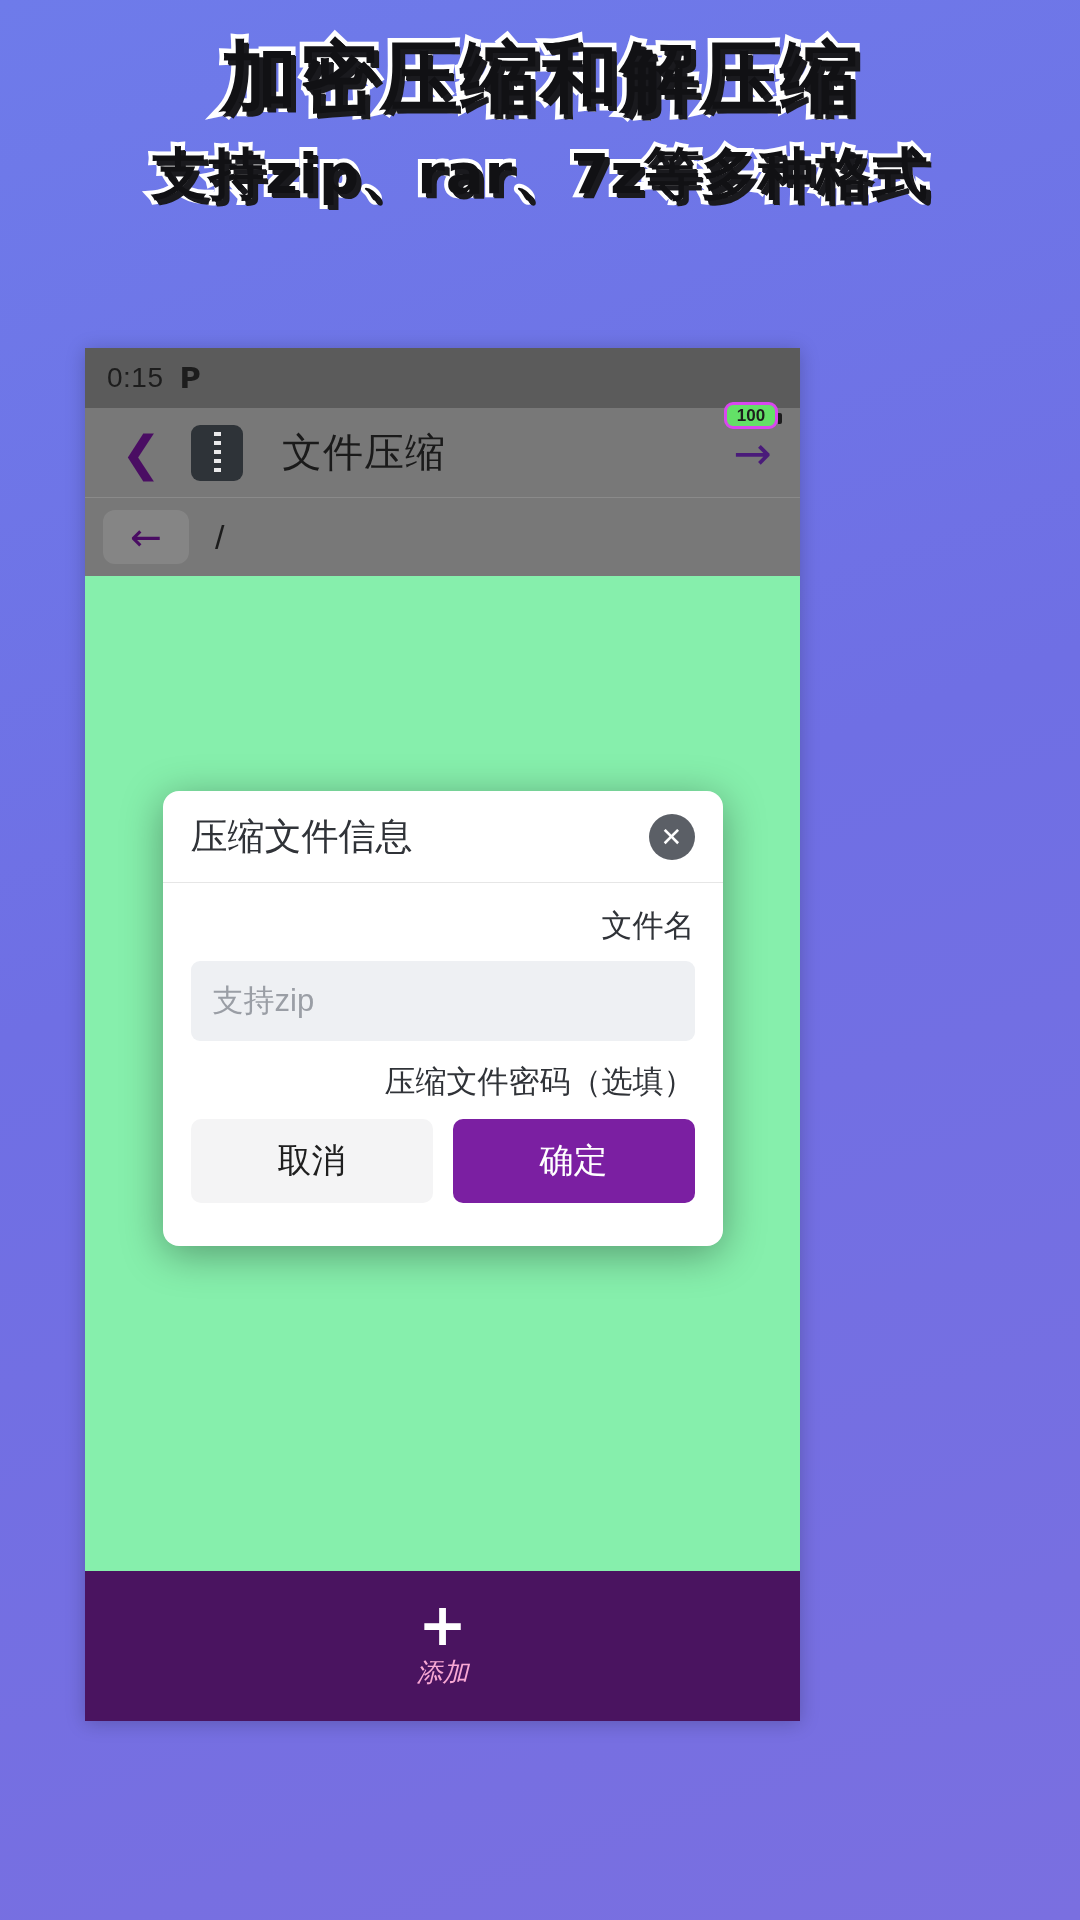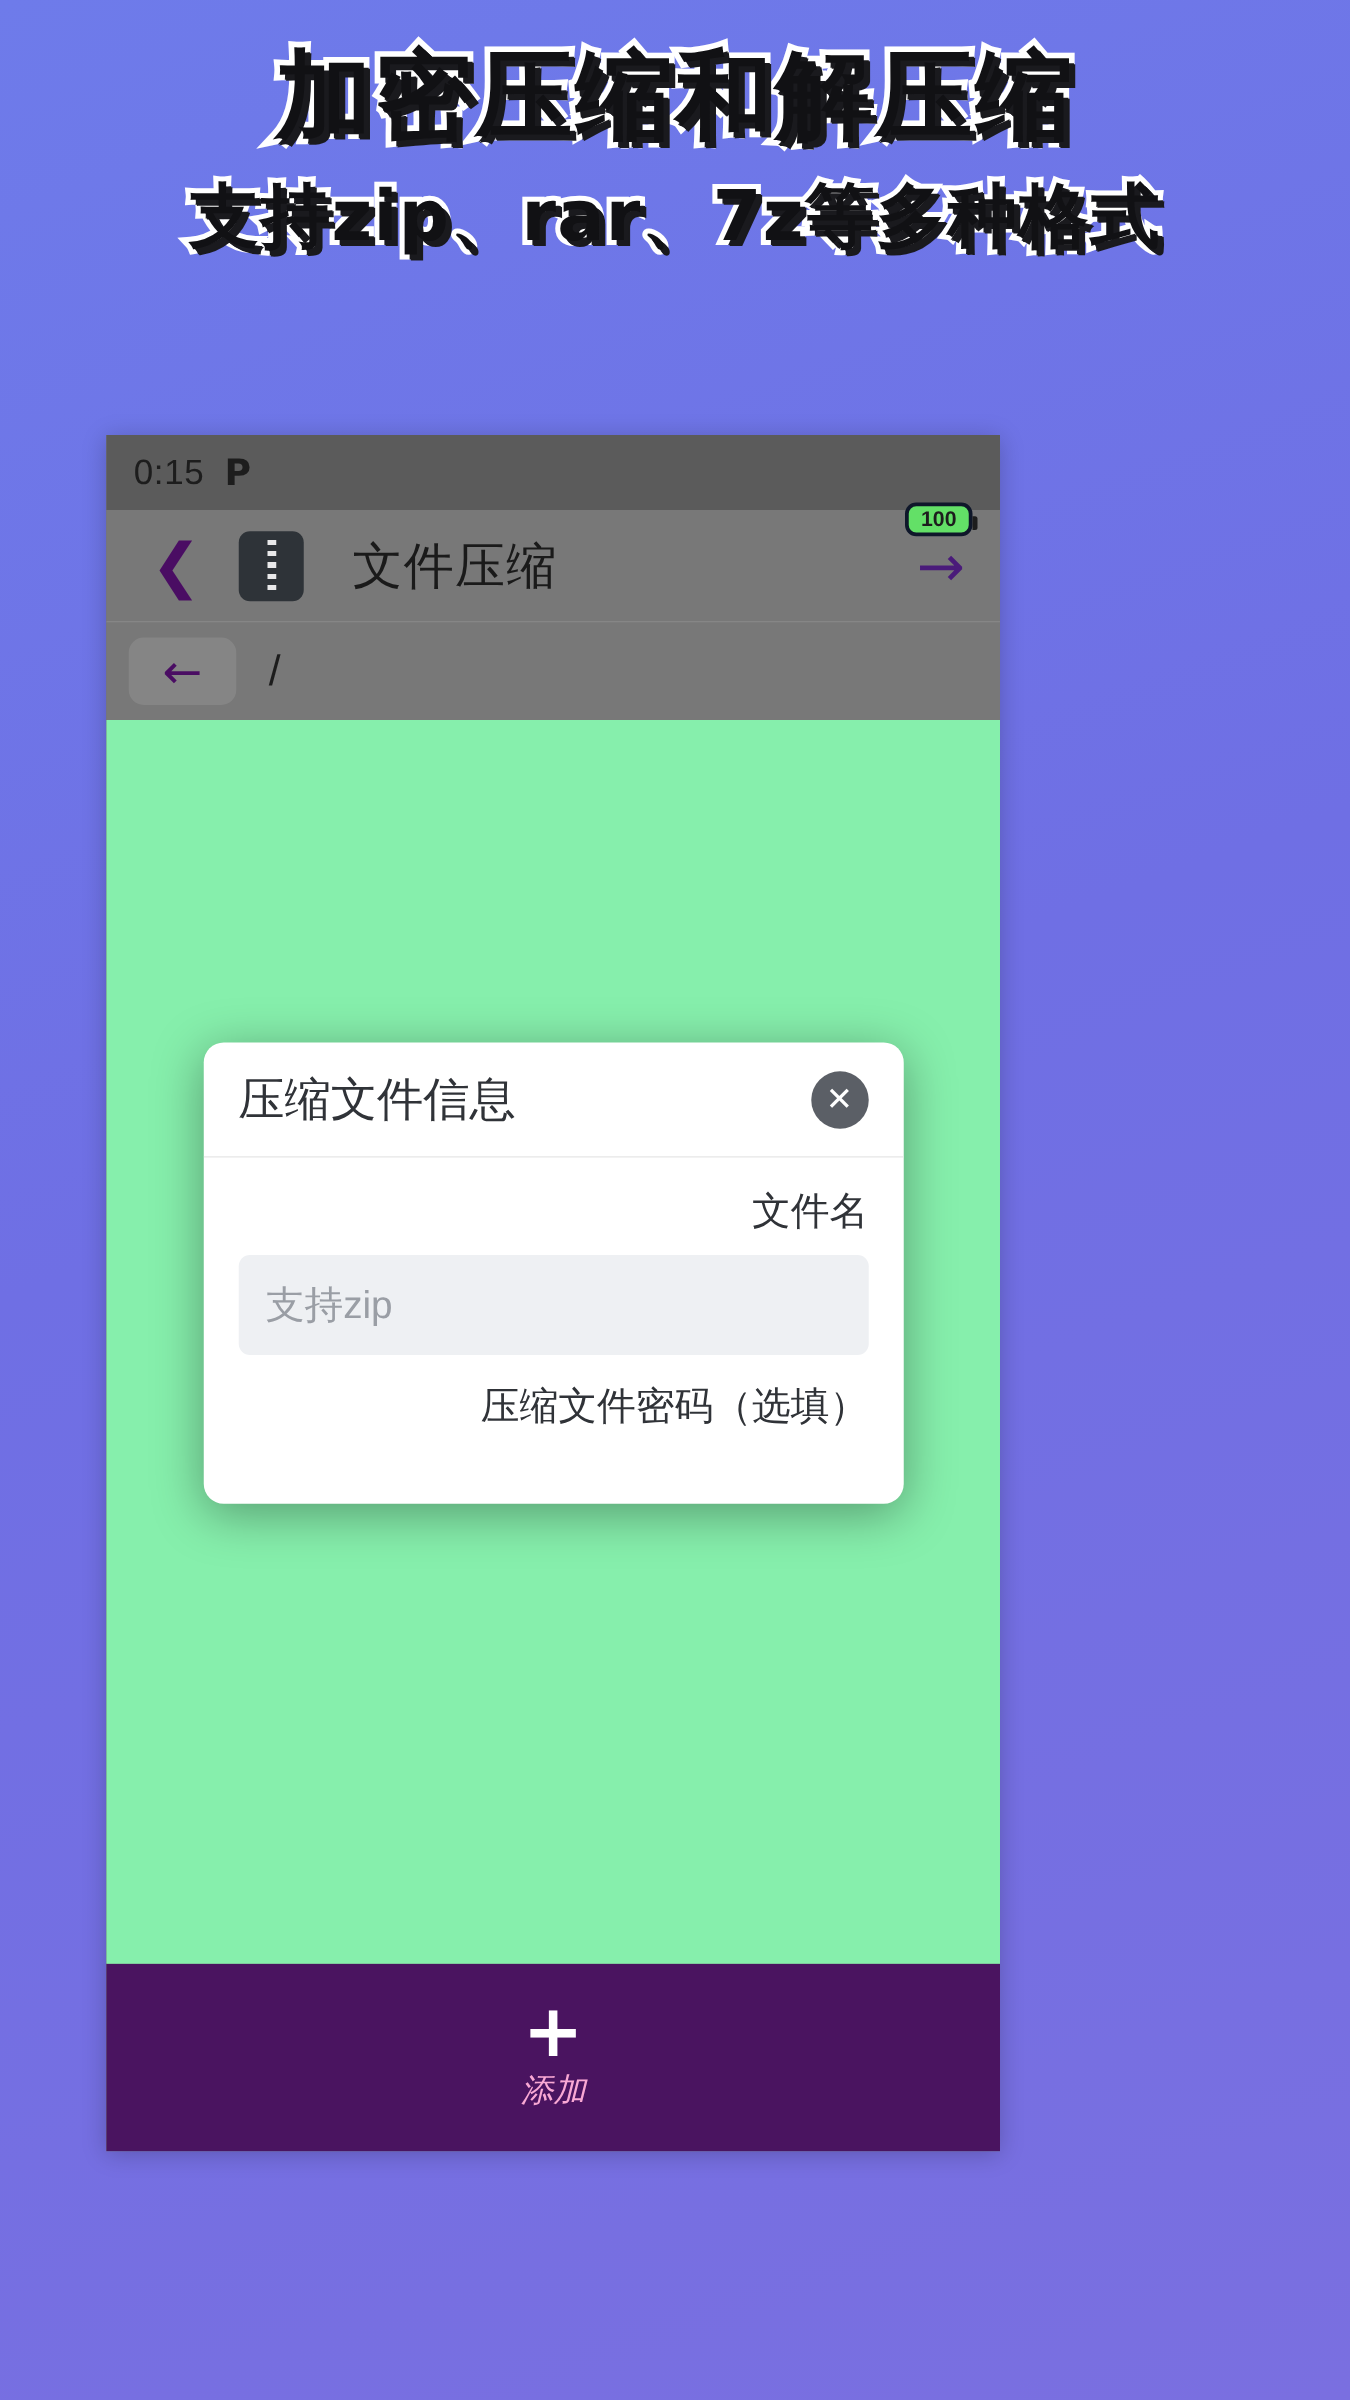--- a/index.html
+++ b/index.html
@@ -96,21 +96,21 @@
   }
   .bars { display: flex; align-items: flex-end; gap: 2.5px; height: 24px; }
   .bars i { display:block; width: 5px; background:#1d1d1d; border-radius:1px; }
   .bars i:nth-child(1){height:8px}
   .bars i:nth-child(2){height:13px}
   .bars i:nth-child(3){height:18px}
   .bars i:nth-child(4){height:24px}
   .wifi { width: 30px; height: 24px; position: relative; }
   .battery {
     width: 54px; height: 27px;
-    border: 3px solid #0f172a;
+    border: 3px solid #d946ef;
     border-radius: 9px;
     background: #63e067;
     display: flex; align-items: center; justify-content: center;
     position: relative;
     margin-top: 40px;
   }
   .battery::after {
     content: ""; position: absolute; right: -7px; top: 8px;
     width: 4px; height: 11px; background: #1d1d1d; border-radius: 0 2px 2px 0;
   }
@@ -323,20 +323,24 @@
         <div class="dlg-head">
           <span class="dlg-title">压缩文件信息</span>
           <span class="dlg-close">✕</span>
         </div>
         <div class="dlg-body">
           <div class="field-label">文件名</div>
           <div class="field-input">
             <span>支持zip</span>
           </div>
           <div class="field-label">压缩文件密码（选填）</div>
+          <div class="dlg-actions">
+            <div class="btn btn-cancel">取消</div>
+            <div class="btn btn-ok">确定</div>
+          </div>
         </div>
       </div>
     </div>
   </div>
 
   <div class="bottombar">
     <span class="plus-icon">+</span>
     <span class="add-label">添加</span>
   </div>
 

